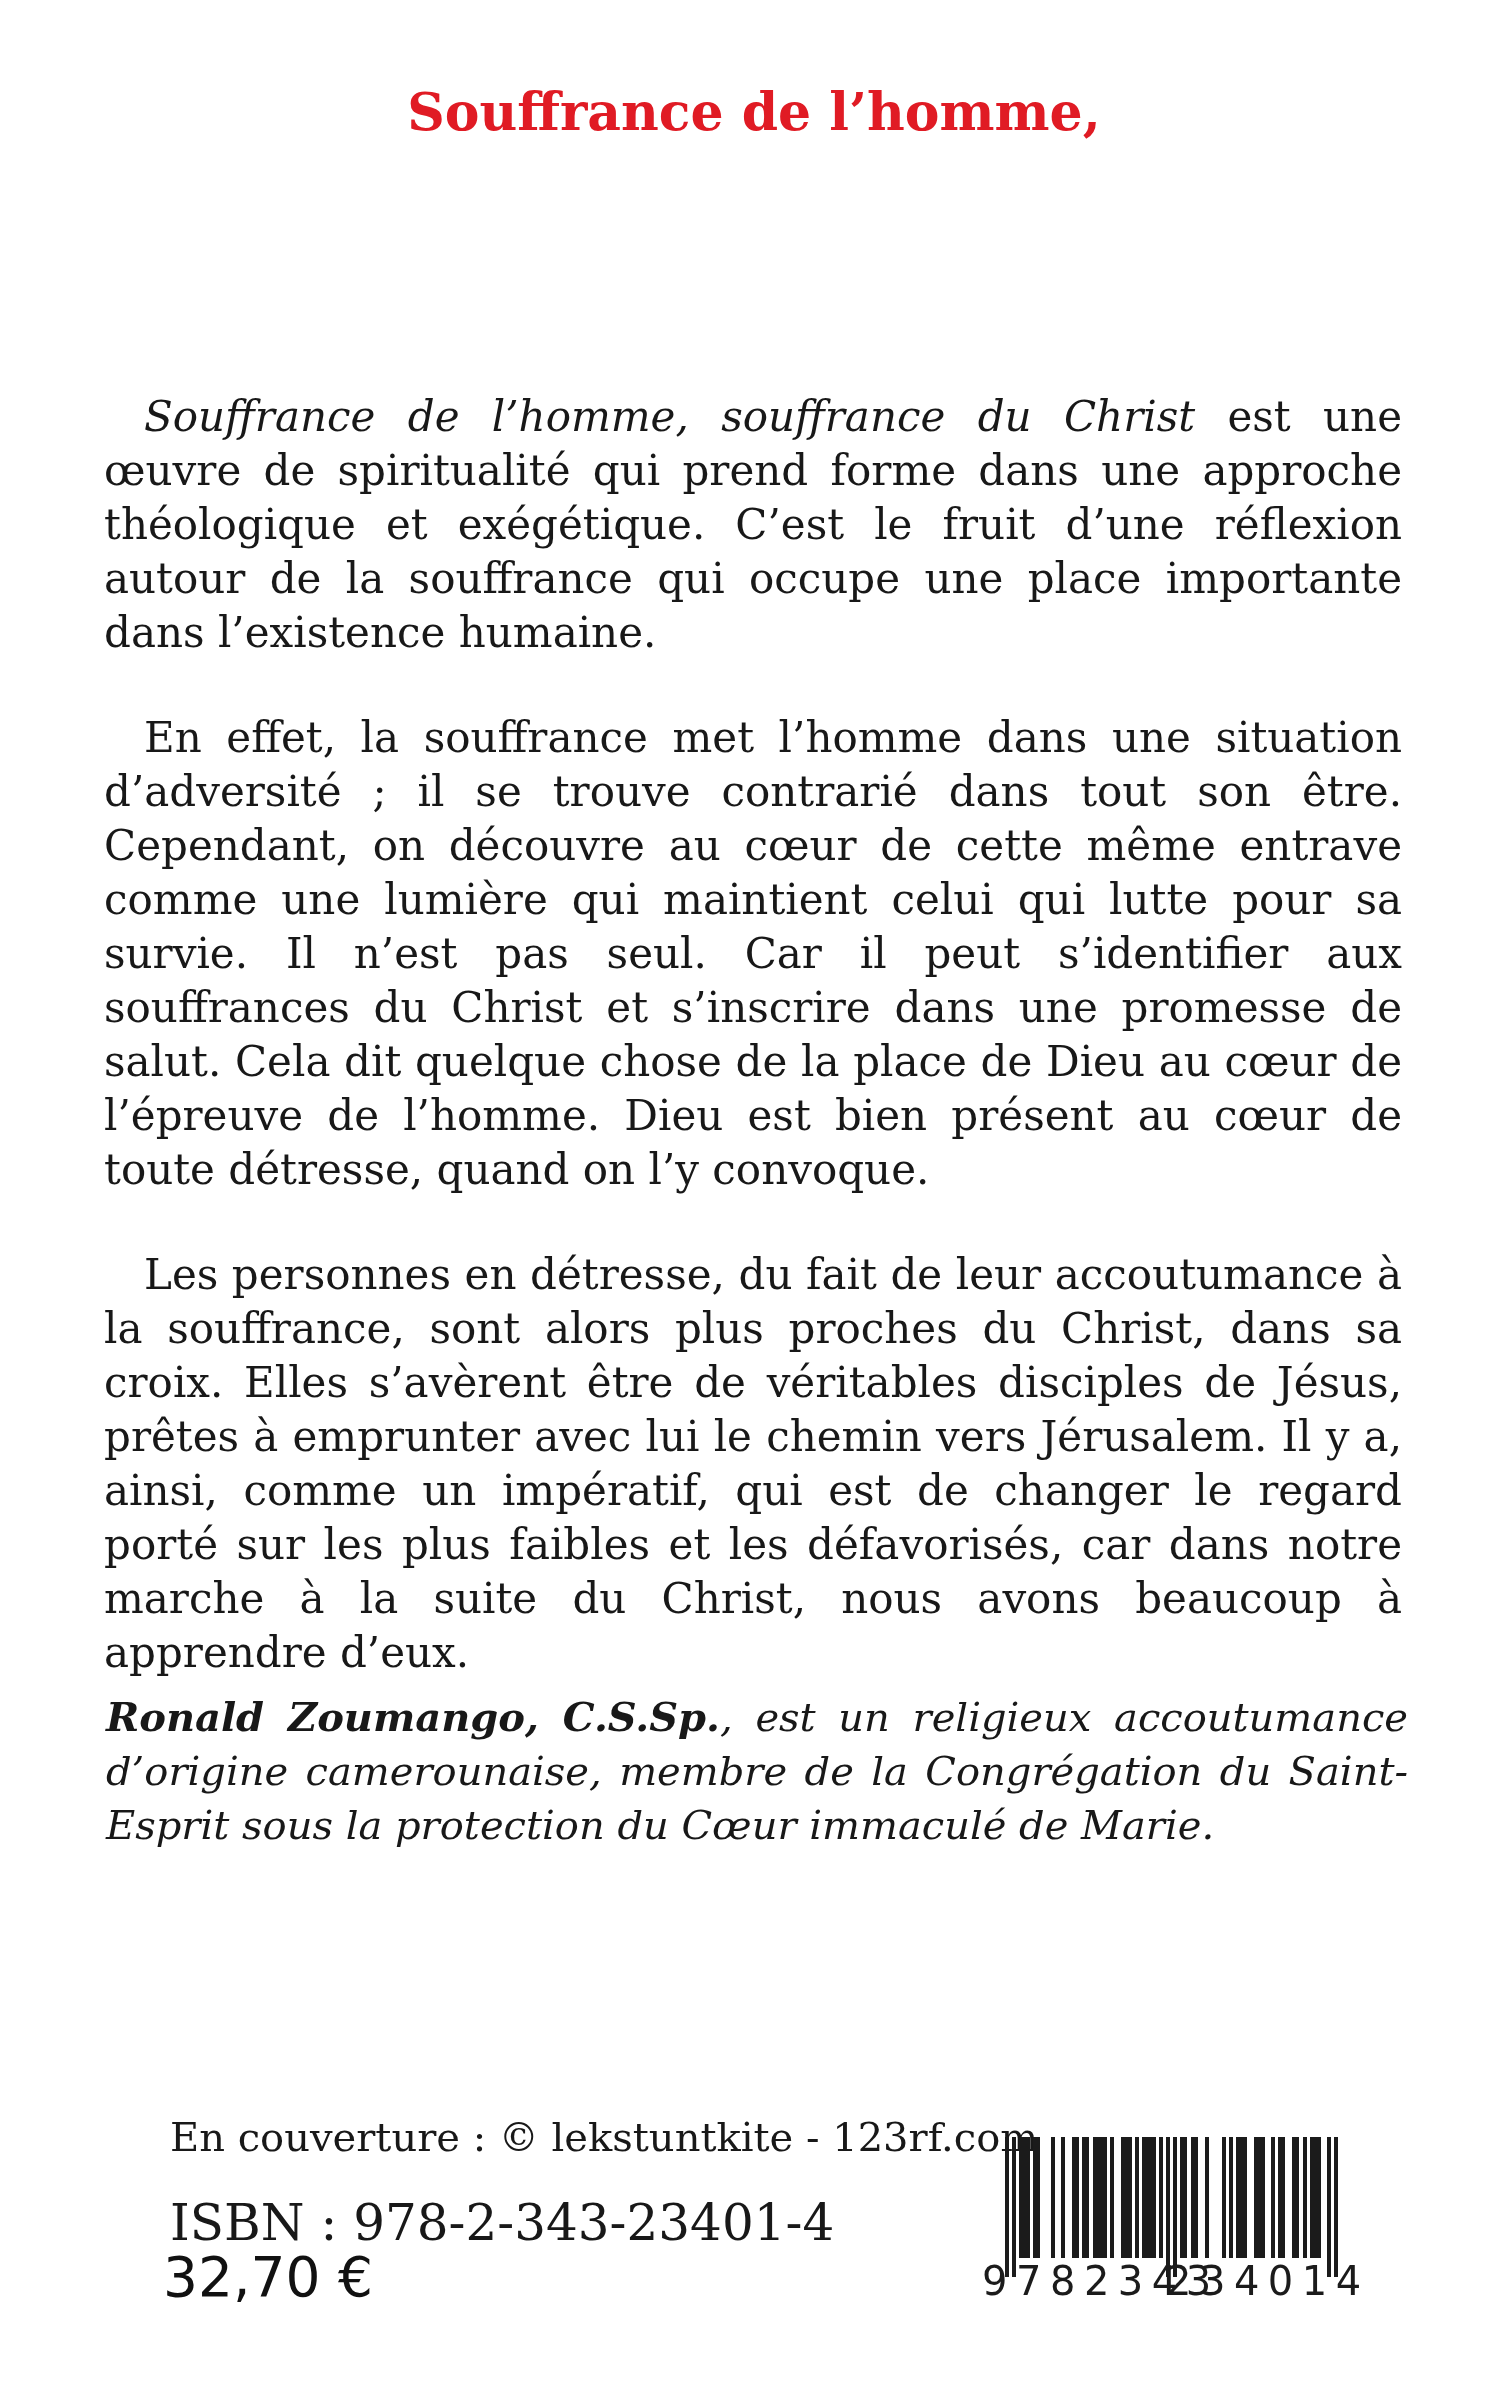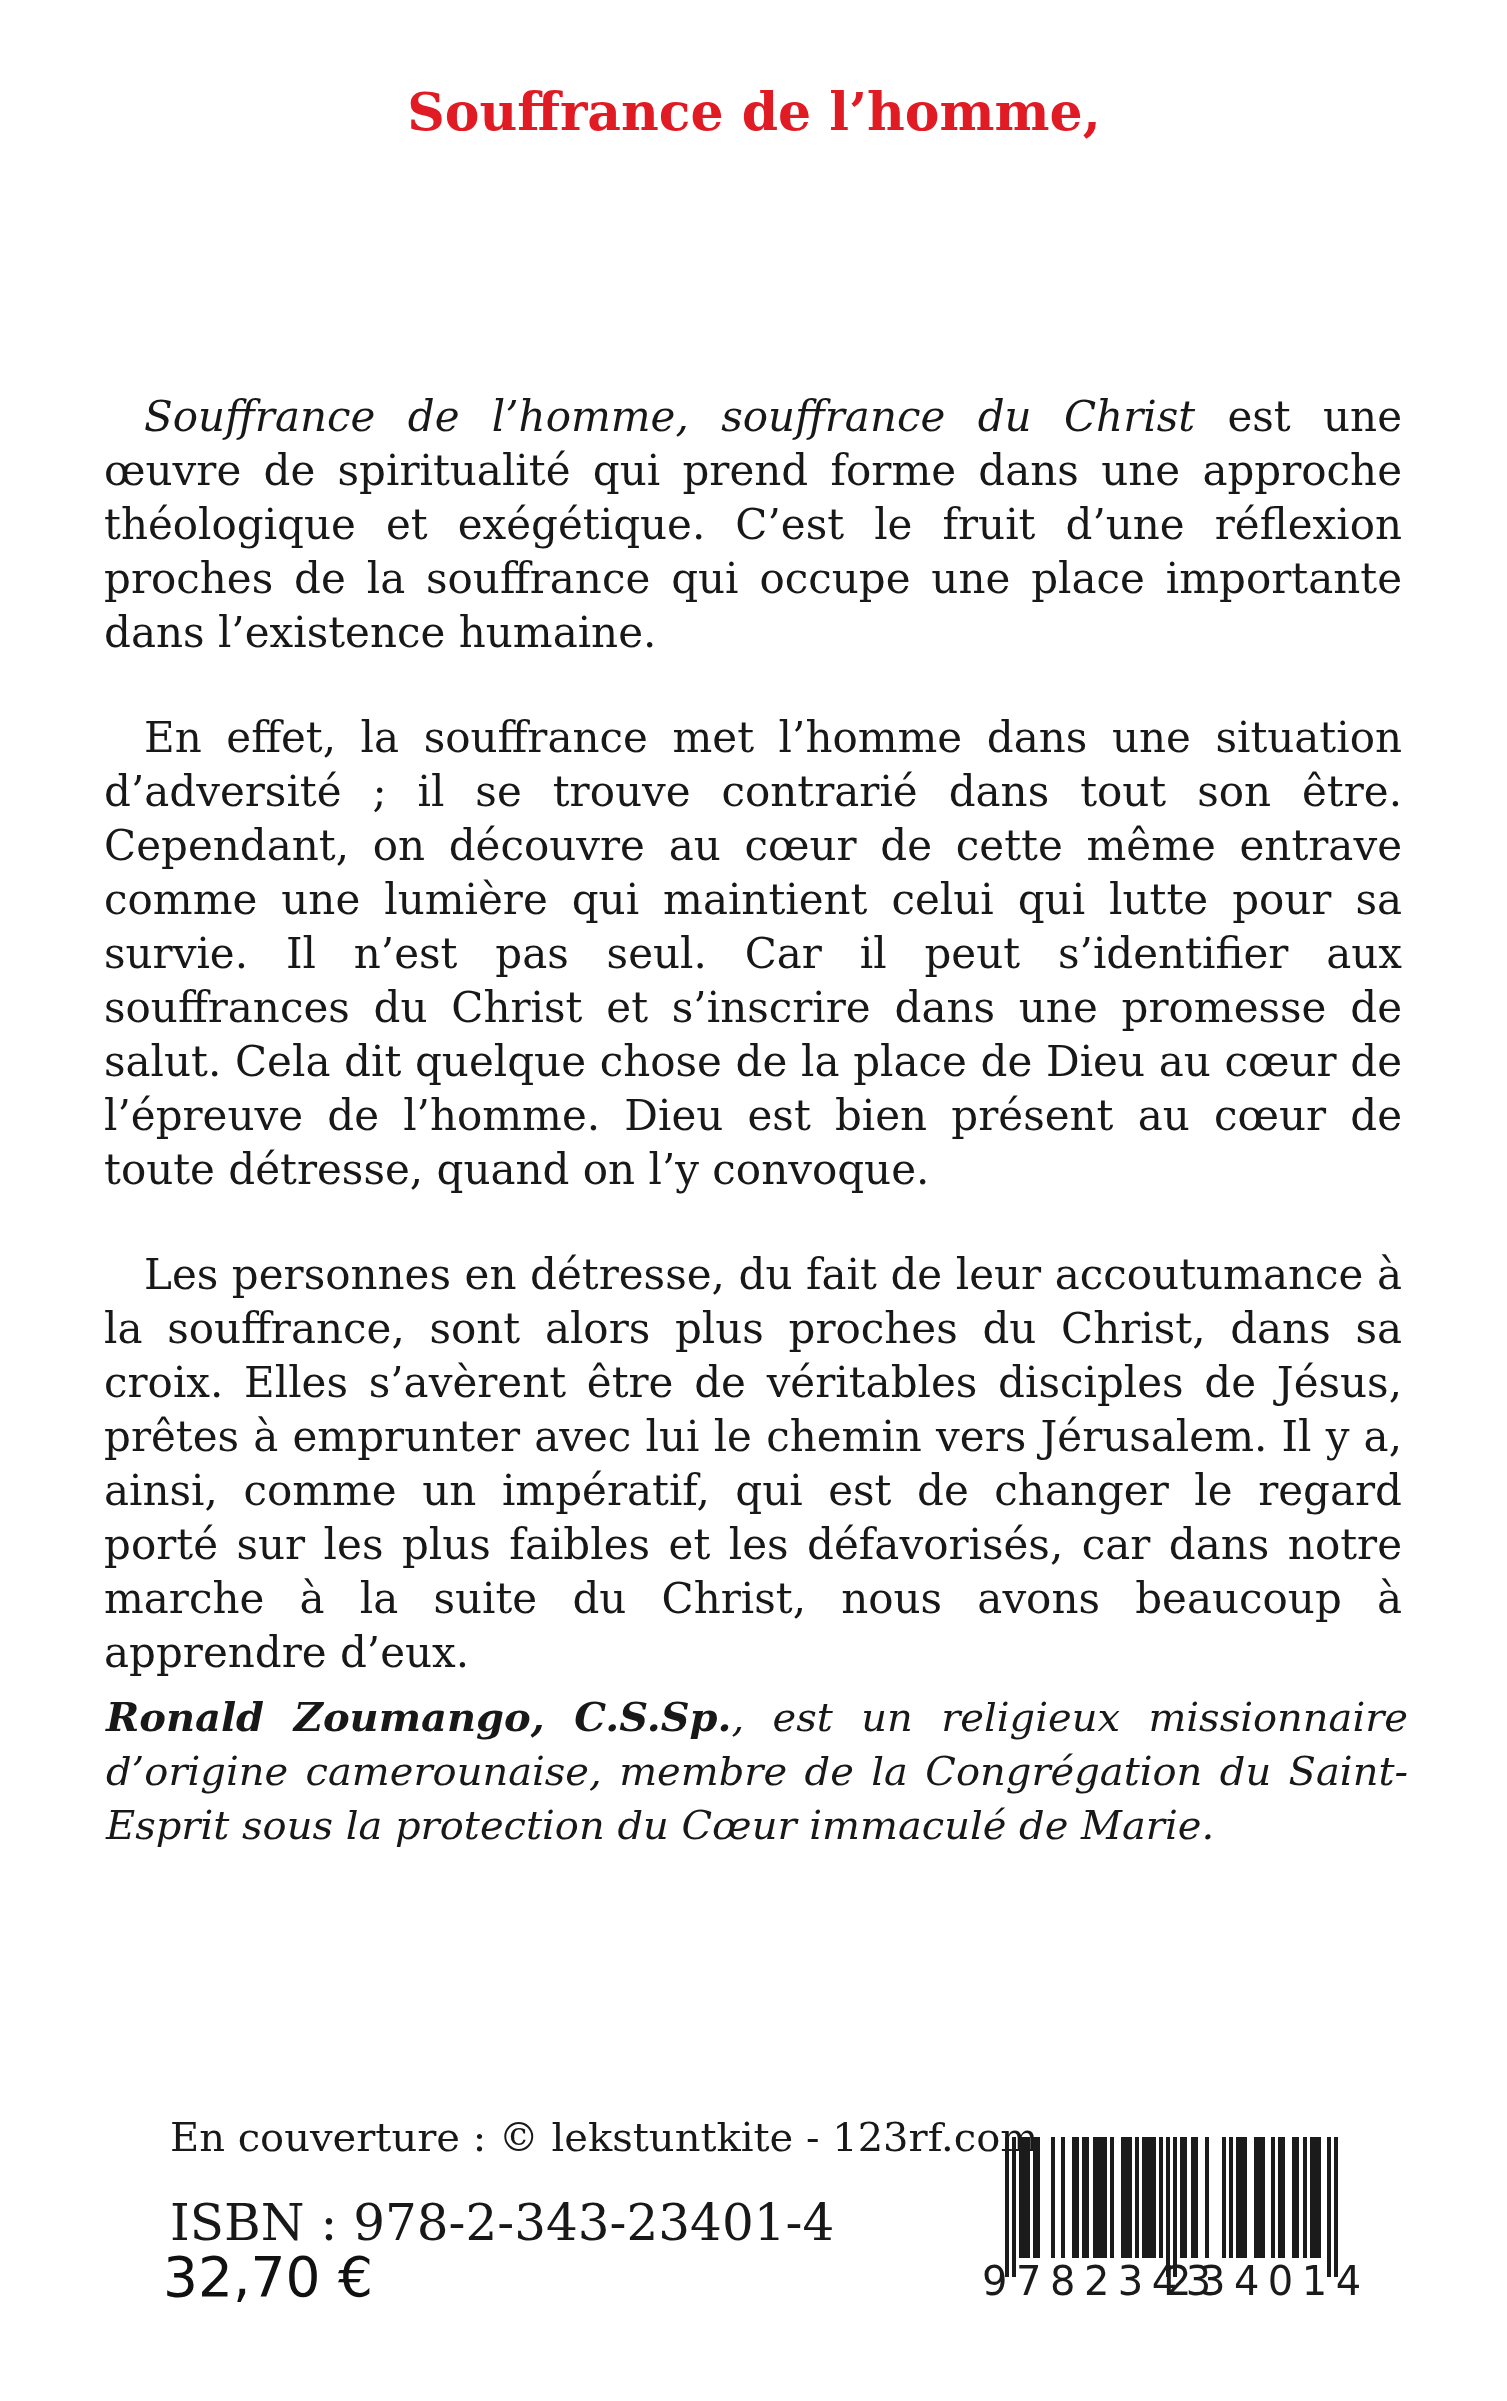--- a/index.html
+++ b/index.html
@@ -100,26 +100,26 @@
   .bc-group2 { left: 182px; width: 153px; text-align: center; letter-spacing: 8.5px; }
 </style>
 </head>
 <body>
 
 <header class="title-block">
   <div>Souffrance de l’homme,</div>
 </header>
 
 <main class="body-text">
-  <p><span class="lead-italic">Souffrance de l’homme, souffrance du Christ</span><span> est une œuvre de spiritualité qui prend forme dans une approche théologique et exégétique. C’est le fruit d’une réflexion proches de la souffrance qui occupe une place importante dans l’existence humaine.</span></p>
+  <p><span class="lead-italic">Souffrance de l’homme, souffrance du Christ</span><span> est une œuvre de spiritualité qui prend forme dans une approche théologique et exégétique. C’est le fruit d’une réflexion autour de la souffrance qui occupe une place importante dans l’existence humaine.</span></p>
   <p>En effet, la souffrance met l’homme dans une situation d’adversité ; il se trouve contrarié dans tout son être. Cependant, on découvre au cœur de cette même entrave comme une lumière qui maintient celui qui lutte pour sa survie. Il n’est pas seul. Car il peut s’identifier aux souffrances du Christ et s’inscrire dans une promesse de salut. Cela dit quelque chose de la place de Dieu au cœur de l’épreuve de l’homme. Dieu est bien présent au cœur de toute détresse, quand on l’y convoque.</p>
   <p>Les personnes en détresse, du fait de leur accoutumance à la souffrance, sont alors plus proches du Christ, dans sa croix. Elles s’avèrent être de véritables disciples de Jésus, prêtes à emprunter avec lui le chemin vers Jérusalem. Il y a, ainsi, comme un impératif, qui est de changer le regard porté sur les plus faibles et les défavorisés, car dans notre marche à la suite du Christ, nous avons beaucoup à apprendre d’eux.</p>
 </main>
 
-<section class="bio-block"><span class="bio-name">Ronald Zoumango, C.S.Sp.</span><span>, est un religieux missionnaire d’origine camerounaise, membre de la Congrégation du Saint-Esprit sous la protection du Cœur immaculé de Marie.</span>
+<section class="bio-block"><span class="bio-name">Ronald Zoumango, C.S.Sp.</span><span>, est un religieux accoutumance d’origine camerounaise, membre de la Congrégation du Saint-Esprit sous la protection du Cœur immaculé de Marie.</span>
 </section>
 
 <div class="cover-credit">En couverture : © lekstuntkite - 123rf.com</div>
 <div class="isbn-line">ISBN : 978-2-343-23401-4</div>
 <div class="price-line">32,70 €</div>
 
 <div class="barcode">
   <div class="barcode-bars">
       <div class="bar" style="left: 0px; width: 3.5px; height: 140px;"></div>
       <div class="bar" style="left: 7px; width: 3.5px; height: 140px;"></div>

